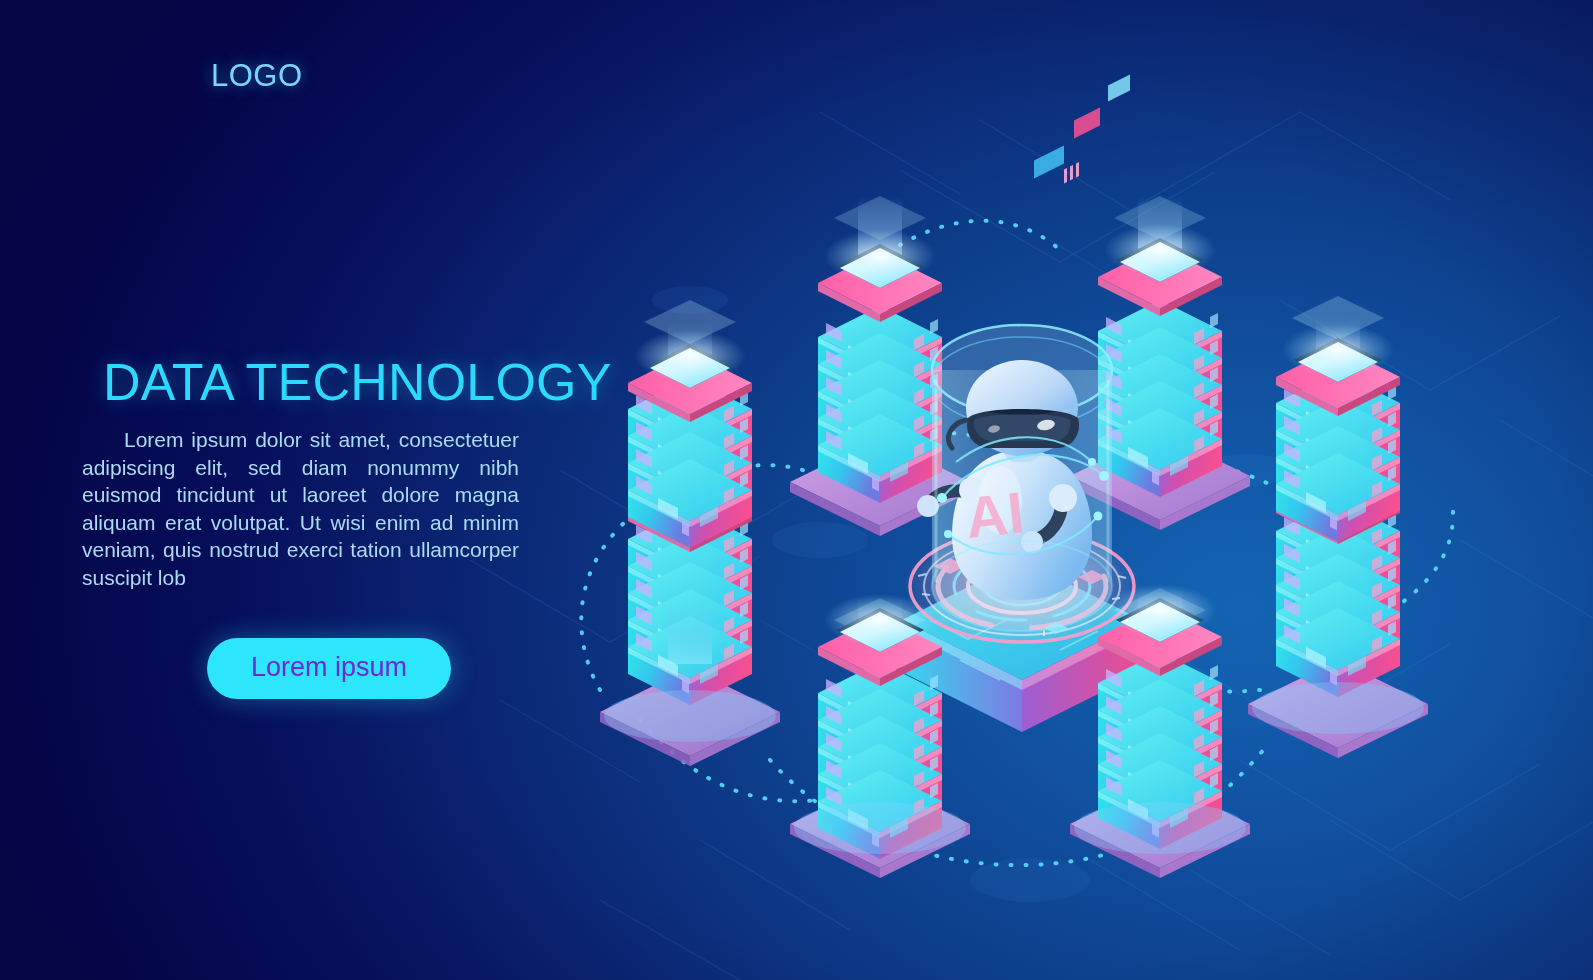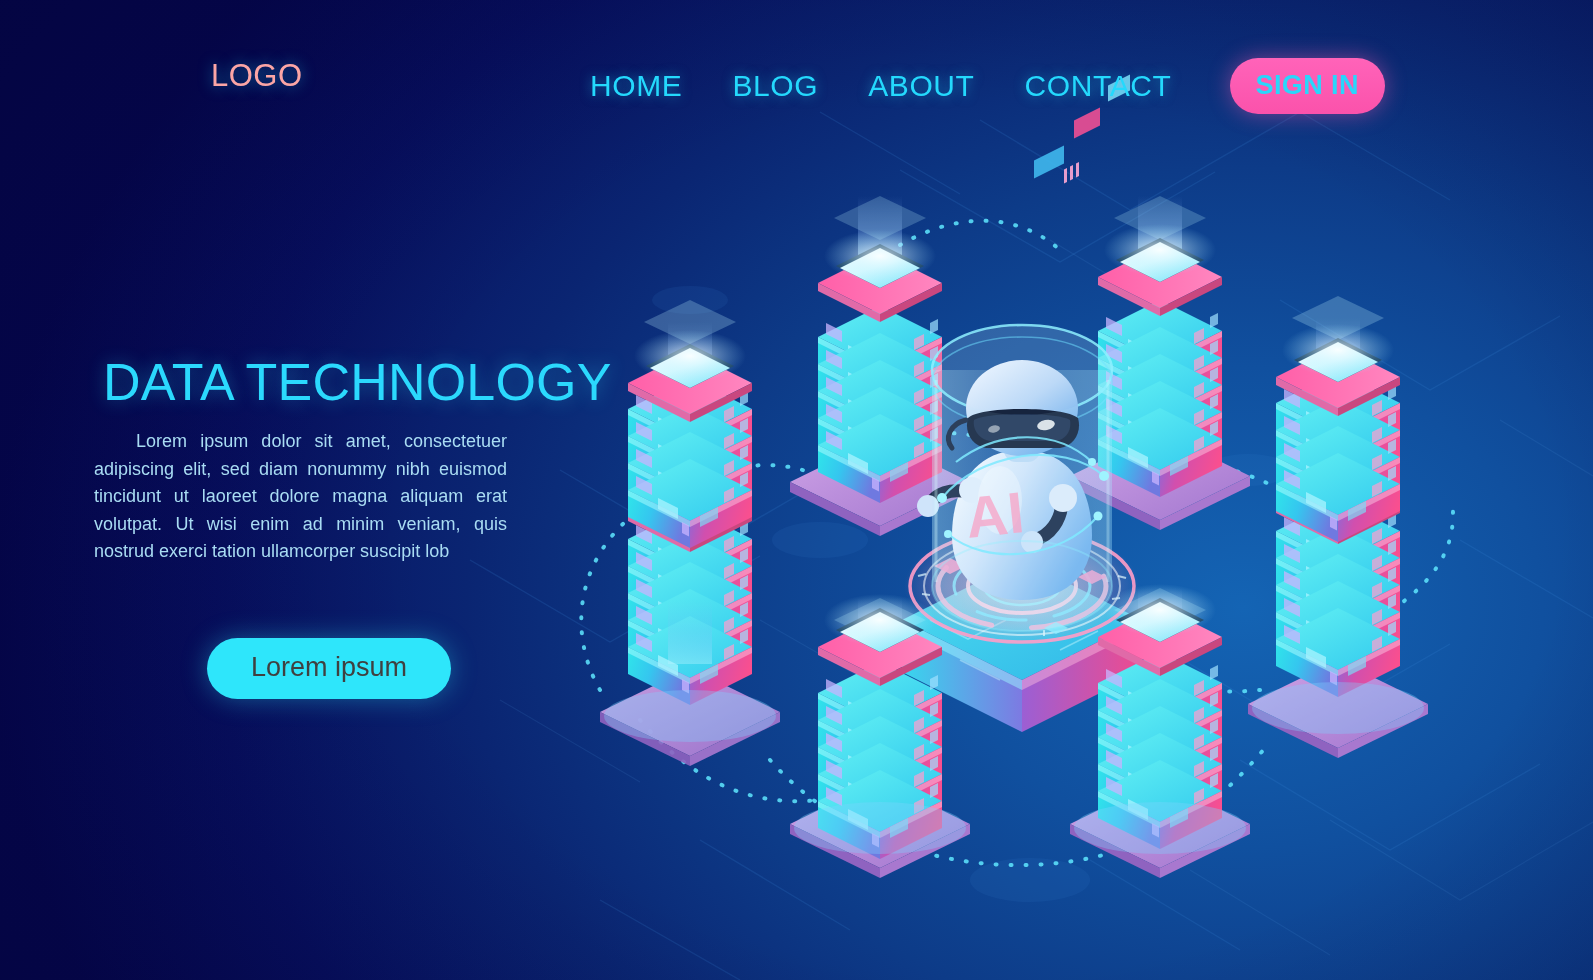--- a/index.html
+++ b/index.html
@@ -35,21 +35,21 @@
     position: absolute;
     left: 0; right: 0; top: 0;
     height: 150px;
     z-index: 40;
   }
   .logo {
     position: absolute;
     left: 211px; top: 58px;
     font-size: 31px;
     letter-spacing: .5px;
-    color: #fca5a5;
+    color: #7dd3fc;
     font-weight: 400;
     text-shadow: 0 0 14px rgba(34,215,251,.55);
     cursor: pointer;
   }
   .nav-links {
     position: absolute;
     left: 590px; top: 58px;
     display: flex;
     align-items: center;
     gap: 0;
@@ -83,32 +83,32 @@
   .headline {
     font-size: 52px;
     color: #2bd9fd;
     letter-spacing: .2px;
     font-weight: 400;
     margin: 0 0 14px 25px;
     white-space: nowrap;
     text-shadow: 0 0 18px rgba(43,217,253,.4);
   }
   .body-text {
-    font-size: 18px;
+    font-size: 21px;
     line-height: 27.5px;
     color: #a9dcf3;
     text-align: justify;
-    margin: 16px;
+    margin: 4px;
     text-indent: 42px;
   }
   .cta {
     position: absolute;
     left: 207px; top: 638px;
     background: #2ee6fb;
-    color: #404040;
+    color: #6d28d9;
     font-size: 27px;
     font-family: inherit;
     border: none;
     border-radius: 32px;
     padding: 14px 44px 16px;
     cursor: pointer;
     z-index: 30;
     box-shadow: 0 0 26px rgba(46,230,251,.35);
   }
 
@@ -644,27 +644,20 @@
     <g opacity=".35">
       <ellipse cx="690" cy="716" rx="86" ry="26" fill="#7fd4ff"></ellipse>
       <ellipse cx="880" cy="828" rx="86" ry="26" fill="#7fd4ff"></ellipse>
       <ellipse cx="1160" cy="828" rx="86" ry="26" fill="#7fd4ff"></ellipse>
       <ellipse cx="1338" cy="708" rx="86" ry="26" fill="#7fd4ff"></ellipse>
     </g>
   </svg>
 
   <nav class="nav">
     <div class="logo">LOGO</div>
-    <div class="nav-links">
-      <span class="nav-link">HOME</span>
-      <span class="nav-link">BLOG</span>
-      <span class="nav-link">ABOUT</span>
-      <span class="nav-link">CONTACT</span>
-      <button class="signin">SIGN IN</button>
-    </div>
   </nav>
 
   <div class="copy">
     <h1 class="headline">DATA TECHNOLOGY</h1>
     <p class="body-text">Lorem ipsum dolor sit amet, consectetuer adipiscing elit, sed diam nonummy nibh euismod tincidunt ut laoreet dolore magna aliquam erat volutpat. Ut wisi enim ad minim veniam, quis nostrud exerci tation ullamcorper suscipit lob</p>
   </div>
   <button class="cta">Lorem ipsum</button>
 
 </div>
 

